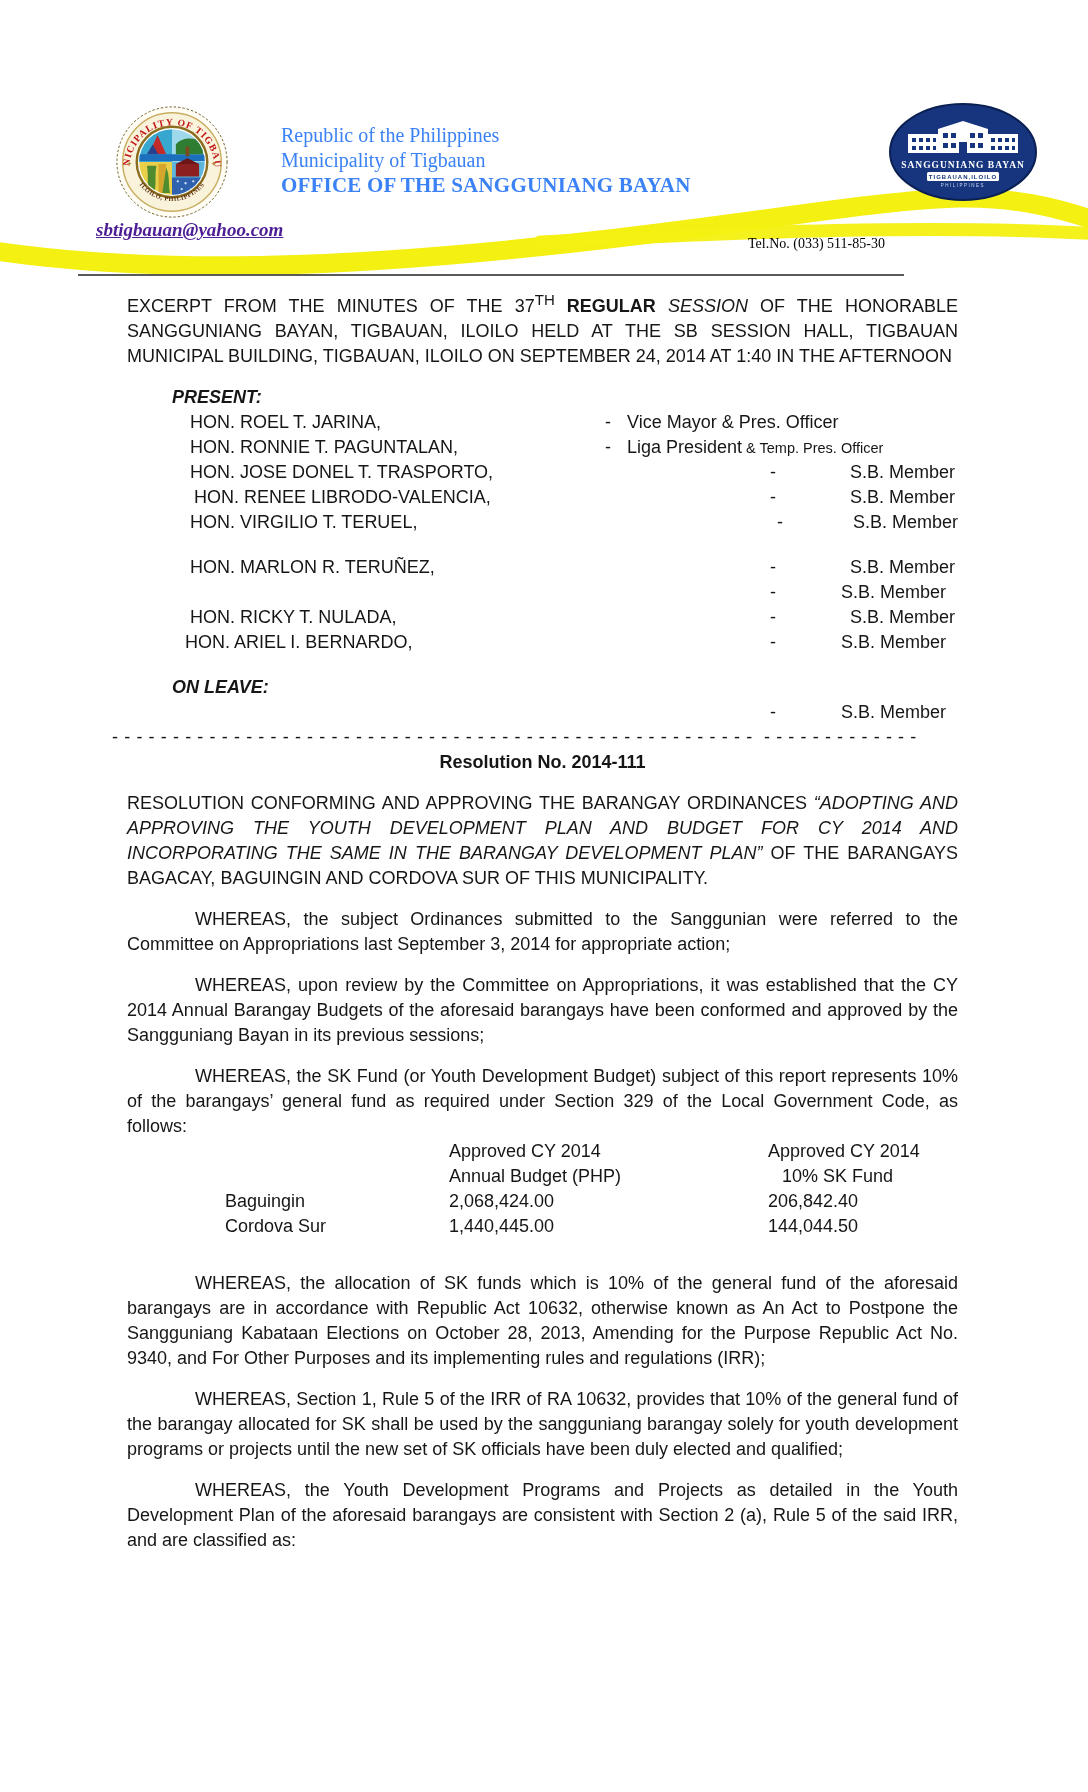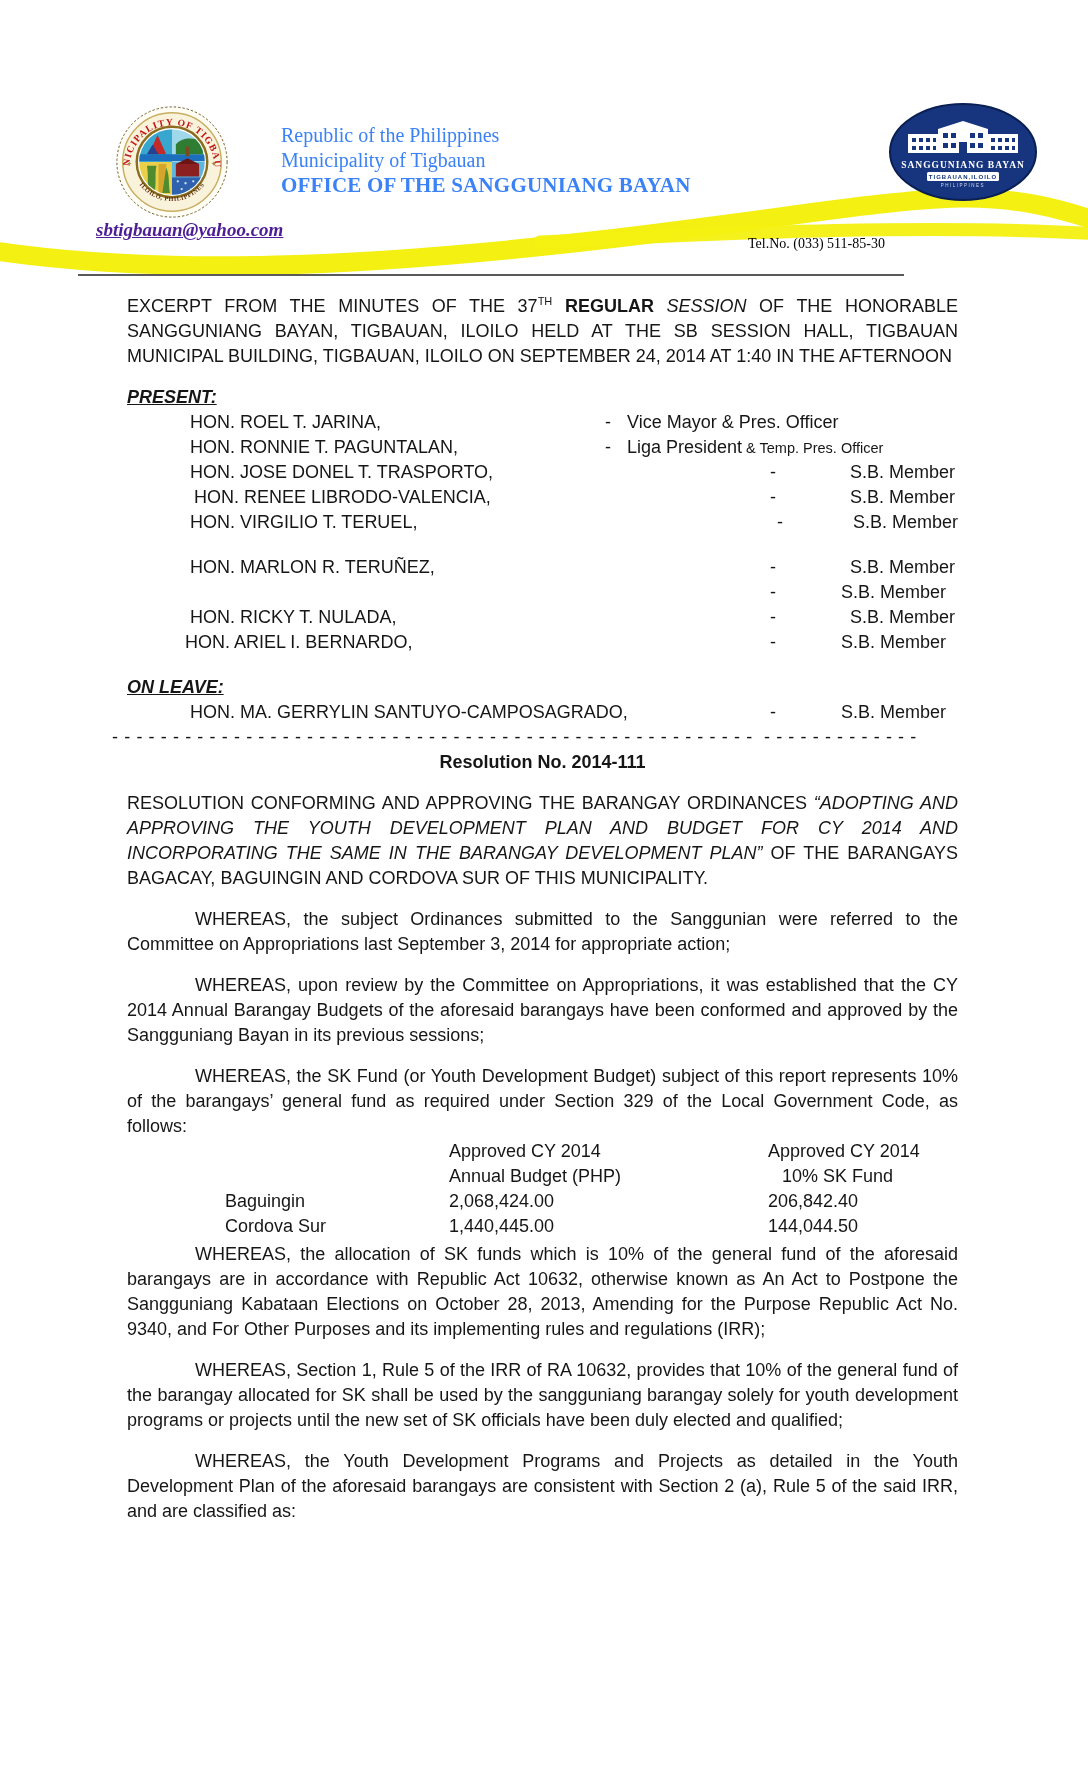--- a/index.html
+++ b/index.html
@@ -17,34 +17,34 @@
   .tel{position:absolute;left:748px;top:236px;z-index:3;
        font-family:"Liberation Serif",serif;font-size:14px;color:#000;}
   .rule{position:absolute;left:78px;top:274px;width:826px;height:0;
         border-top:2px solid #5a5a5a;z-index:2;}
   .logo-right{position:absolute;left:888px;top:102px;z-index:3;}
   
   .content{position:absolute;left:127px;top:294px;width:831px;z-index:2;
            font-size:18px;line-height:25px;}
   .content p{margin:0 0 16px 0;}
   .justify{text-align:justify;}
-  sup{font-size:11px;vertical-align:super;line-height:0;}
-  .sect-label{font-weight:700;font-style:italic;height:25px;text-decoration:underline;}
+  sup{font-size:15px;vertical-align:super;line-height:0;}
+  .sect-label{margin-left:45px;font-weight:700;font-style:italic;height:25px;}
   .prow{position:relative;height:25px;}
   .prow .nm{position:absolute;left:63px;white-space:nowrap;}
   .prow .dash-a{position:absolute;left:478px;}
   .prow .role-a{position:absolute;left:500px;white-space:nowrap;}
   .prow .dash-b{position:absolute;left:643px;}
   .prow .role-b{position:absolute;right:3px;white-space:nowrap;}
   .sm{font-size:14.5px;}
   .vgap{height:20px;}
   .dashline{height:25px;white-space:pre;letter-spacing:.6px;margin-left:-15px;}
   .res-title{text-align:center;font-weight:700;margin:16px 0 16px 0;}
   .wp{text-indent:68px;}
-  .btable{margin-bottom:3px;}
+  .btable{margin-bottom:32px;}
   .brow{position:relative;height:25px;}
   .brow .c1{position:absolute;left:98px;white-space:nowrap;}
   .brow .c2{position:absolute;left:322px;white-space:nowrap;}
   .brow .c3{position:absolute;left:641px;white-space:nowrap;}
   .brow .c3i{position:absolute;left:655px;white-space:nowrap;}
 </style>
 </head>
 <body>
 
 <div class="page">
@@ -198,21 +198,20 @@
     <div class="prow">
       <span class="nm" style="left:58px">HON. ARIEL I. BERNARDO,</span>
       <span class="dash-b">-</span>
       <span class="role-b" style="right:12px">S.B. Member</span>
     </div>
 
     <div class="vgap"></div>
 
     <div class="sect-label">ON LEAVE:</div>
     <div class="prow">
-      <span class="nm">HON. MA. GERRYLIN SANTUYO-CAMPOSAGRADO,</span>
       <span class="dash-b">-</span>
       <span class="role-b" style="right:12px">S.B. Member</span>
     </div>
 
     <div class="dashline">- - - - - - - - - - - - - - - - - - - - - - - - - - - - - - - - - - - - - - - - - - - - - - - - - - - - -  - - - - - - - - - - - - -</div>
 
     <p class="res-title">Resolution No. 2014-111</p>
 
     <p class="justify"><span>RESOLUTION   CONFORMING   AND   APPROVING   THE   BARANGAY   ORDINANCES </span><i>“ADOPTING AND APPROVING THE YOUTH DEVELOPMENT PLAN AND BUDGET FOR CY 2014 AND INCORPORATING THE SAME IN THE BARANGAY DEVELOPMENT PLAN”</i><span> OF THE BARANGAYS BAGACAY, BAGUINGIN AND CORDOVA SUR OF THIS MUNICIPALITY.</span></p>
 

